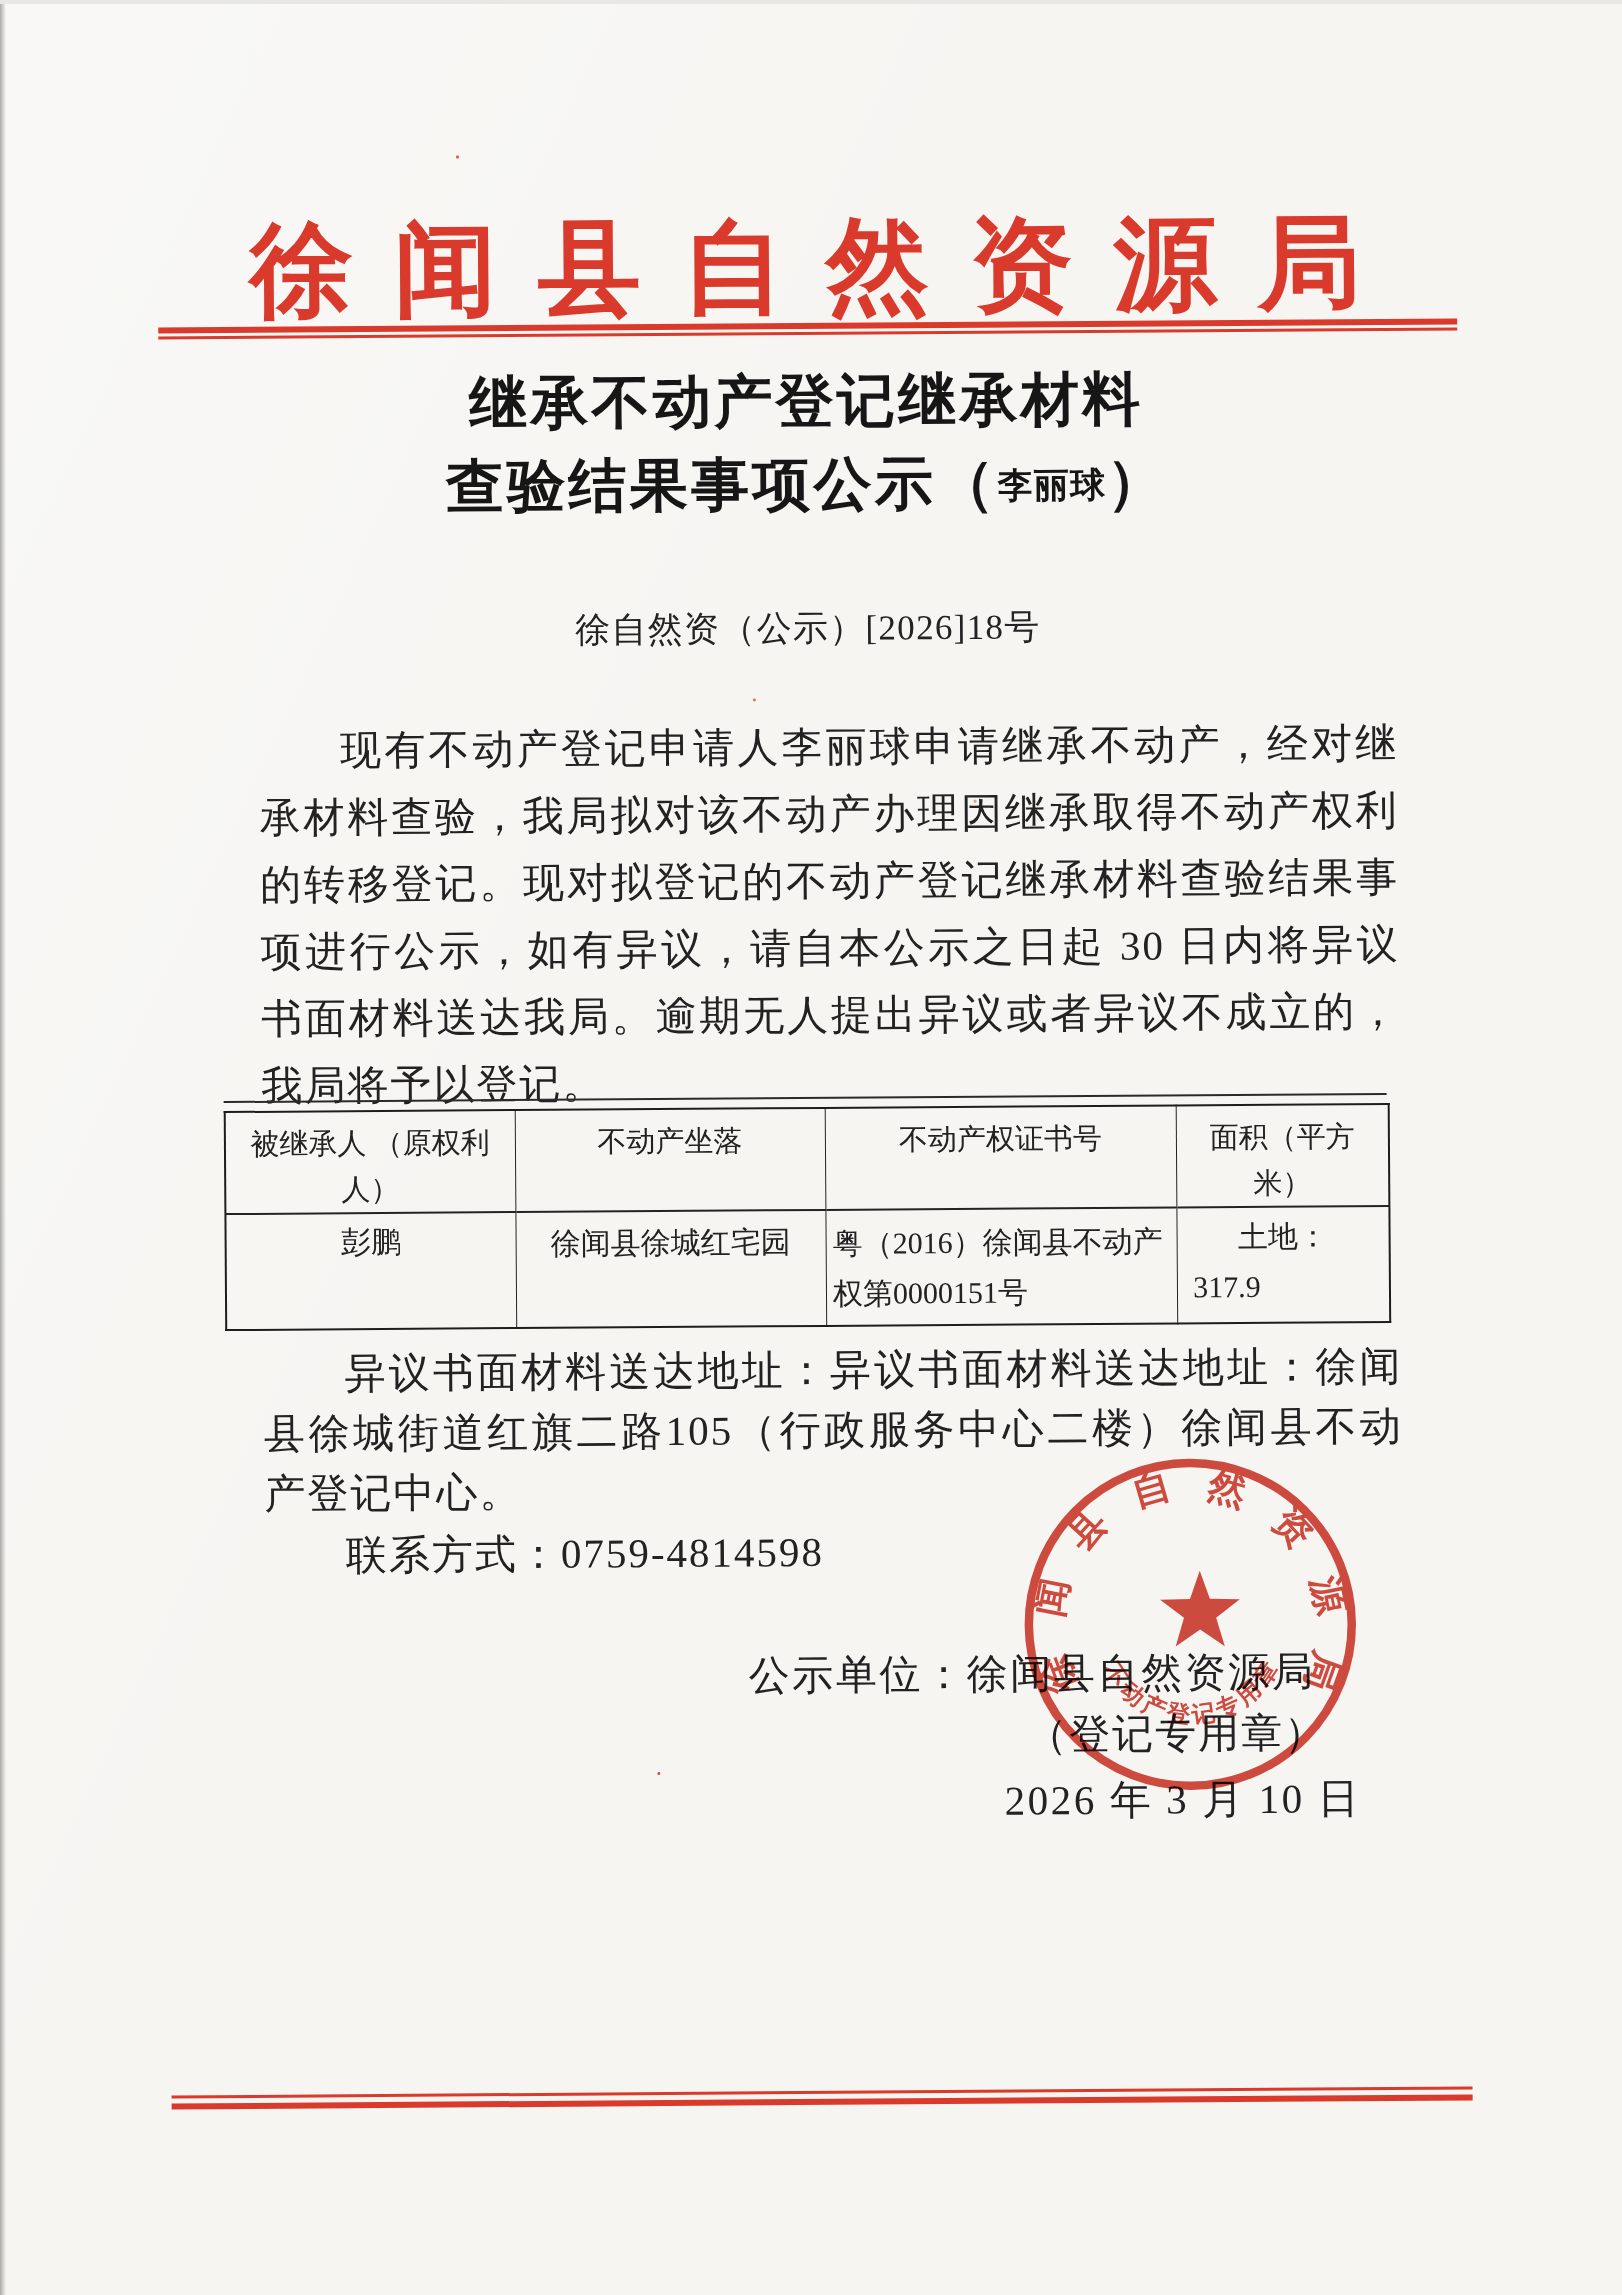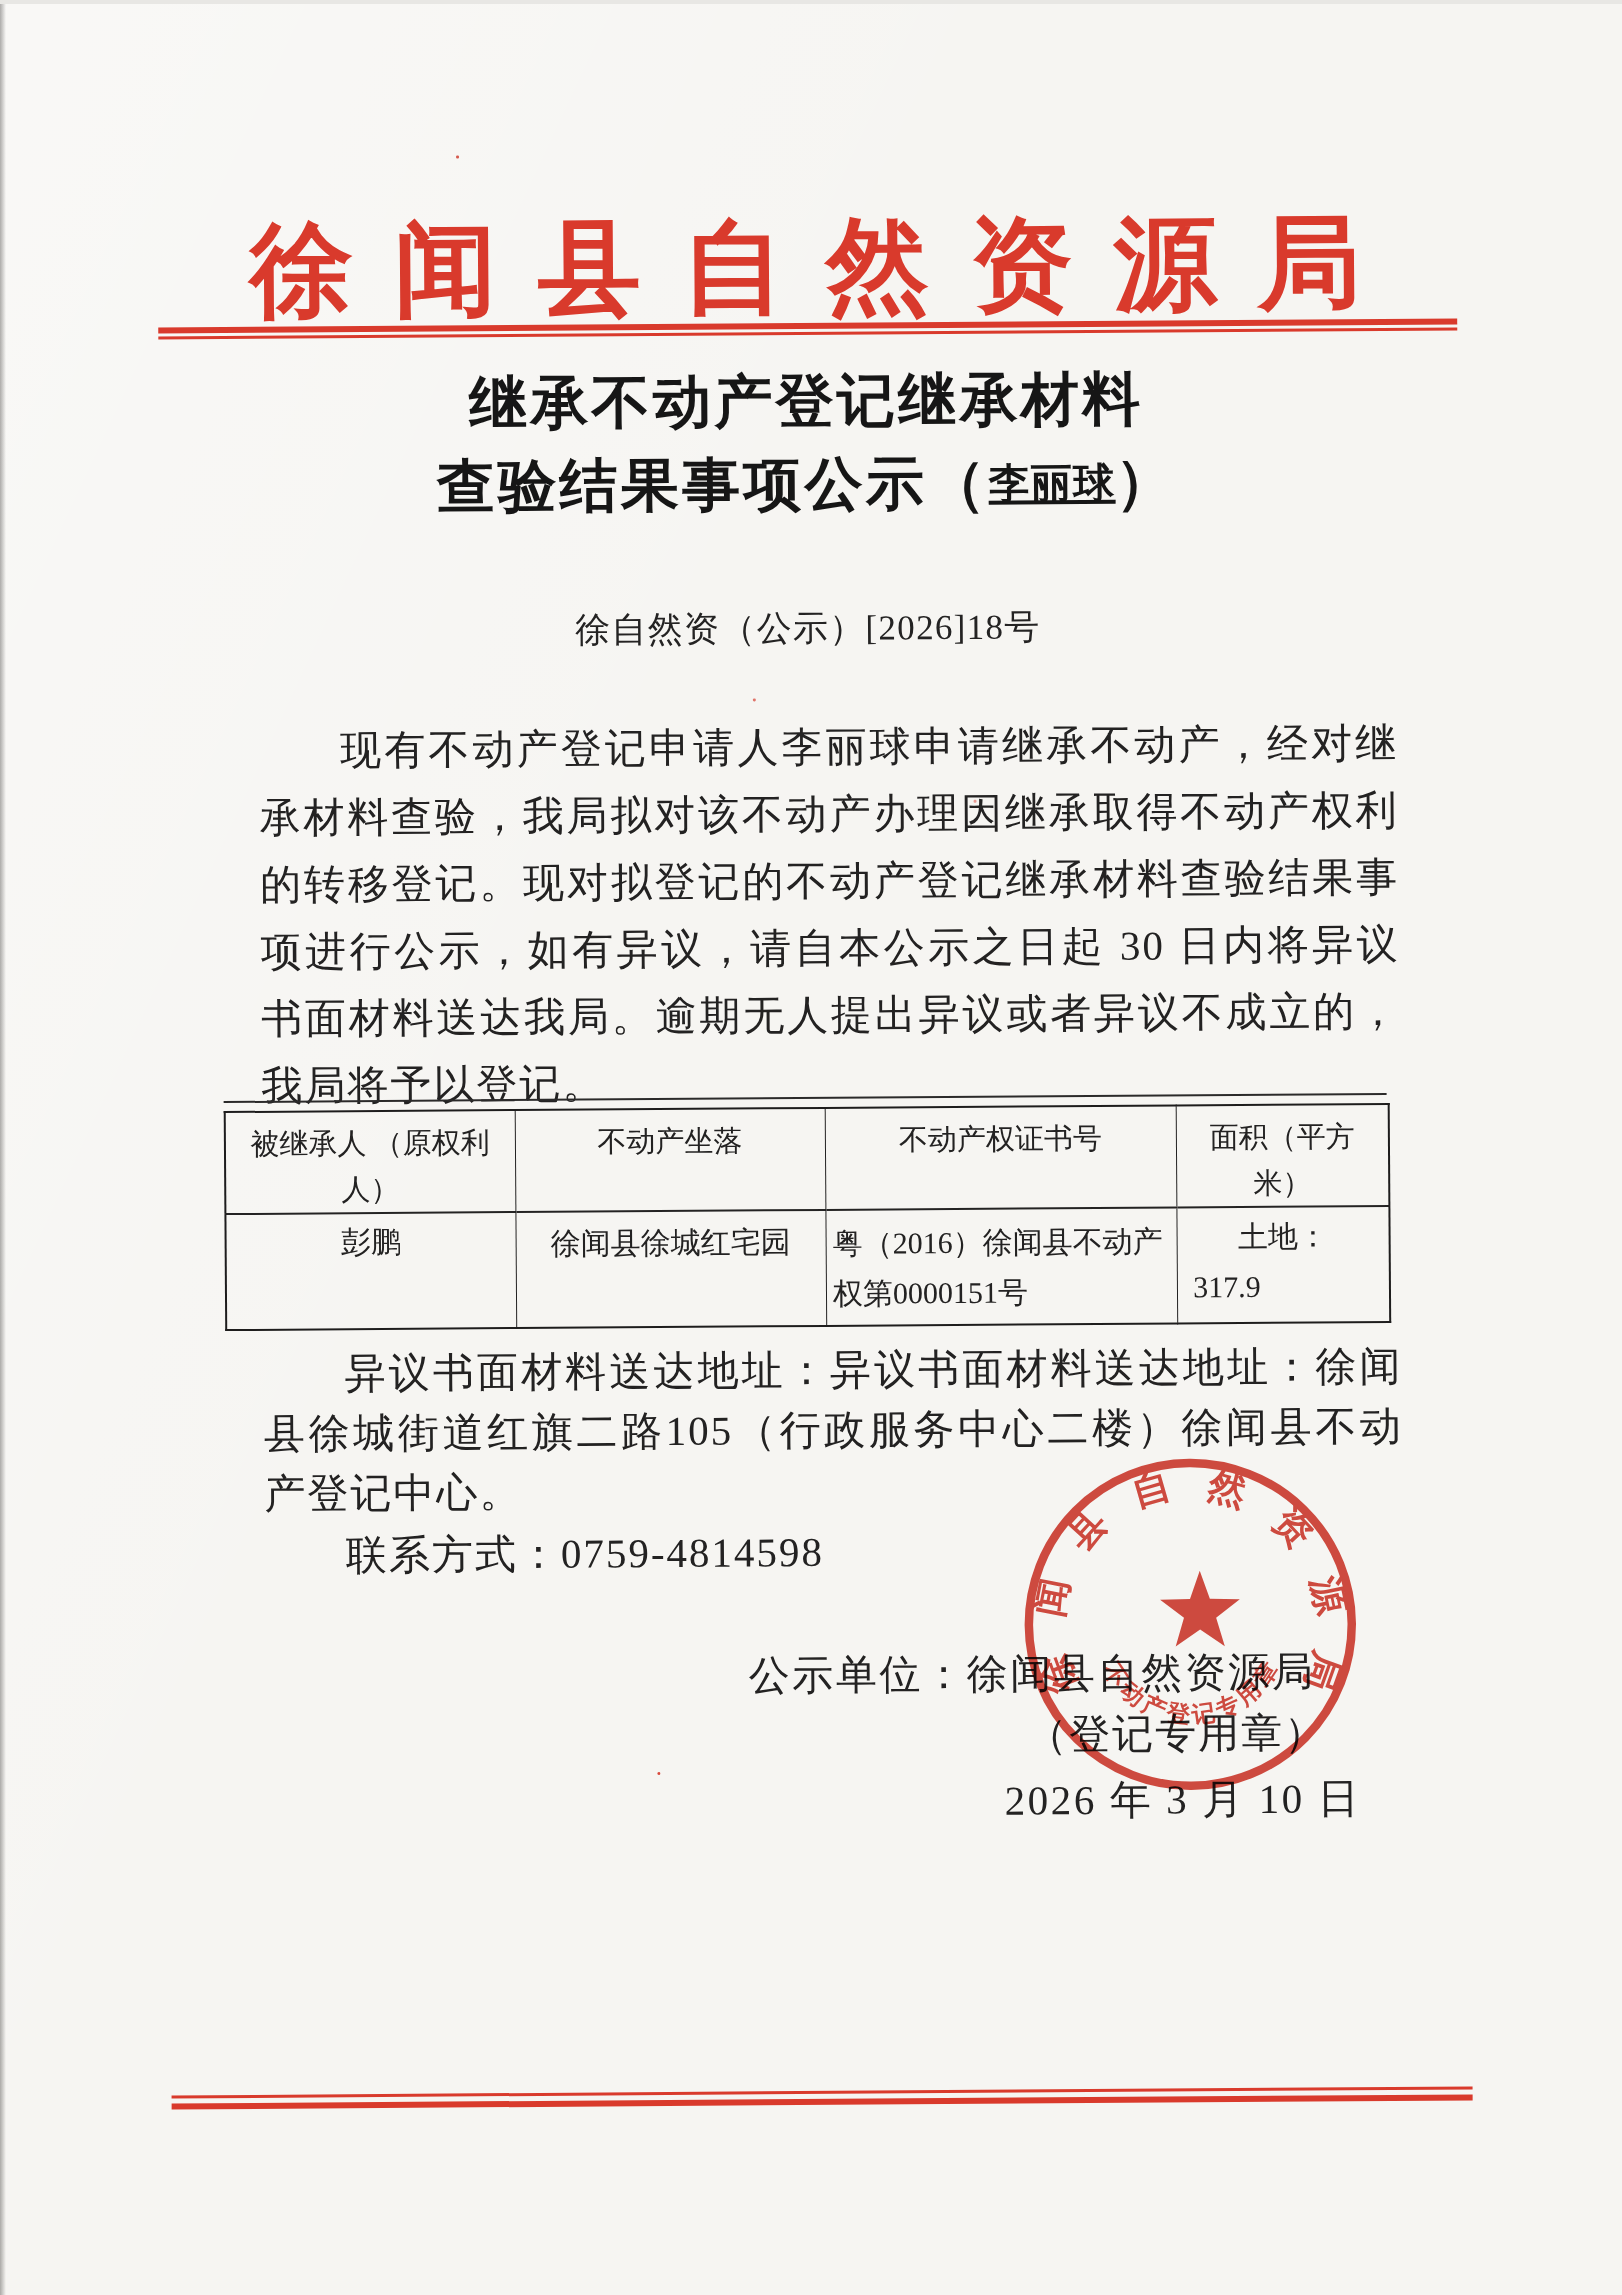--- a/index.html
+++ b/index.html
@@ -41,21 +41,21 @@
 
   
   .doc-title{
     position:absolute;left:0;width:100%;text-align:center;
     font-family:"Liberation Sans","DejaVu Sans",sans-serif;
     font-weight:bold;color:#161616;
     font-size:58px;letter-spacing:3.3px;
   }
   .title-line1{top:359px;}
   .title-line2{top:442px;}
-  .title-name{font-size:41px;vertical-align:5.2px;letter-spacing:1.3px;text-decoration:underline;}
+  .title-name{font-size:35px;vertical-align:5.2px;letter-spacing:1.3px;}
   .doc-number{
     position:absolute;top:601px;left:0;width:100%;text-align:center;
     font-size:35px;letter-spacing:1.3px;color:#242323;
   }
 
   
   .para{position:absolute;left:262px;width:1139px;font-size:41px;letter-spacing:2px;color:var(--ink);}
   .para-1{top:710px;}
   .para-1 .t-line{height:67px;line-height:67px;}
   .para-2{top:1336px;}

